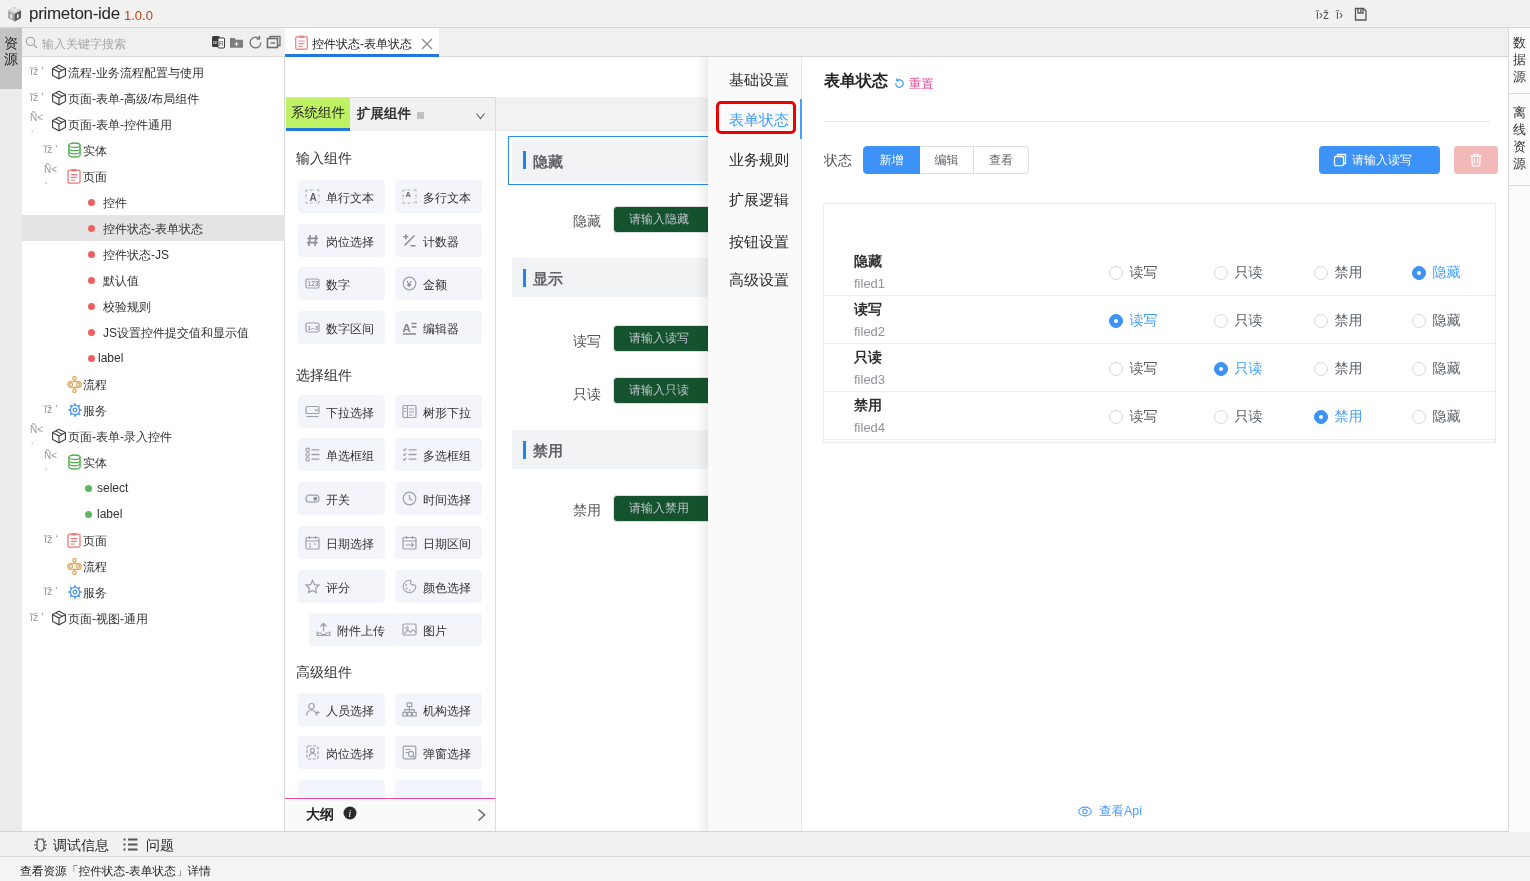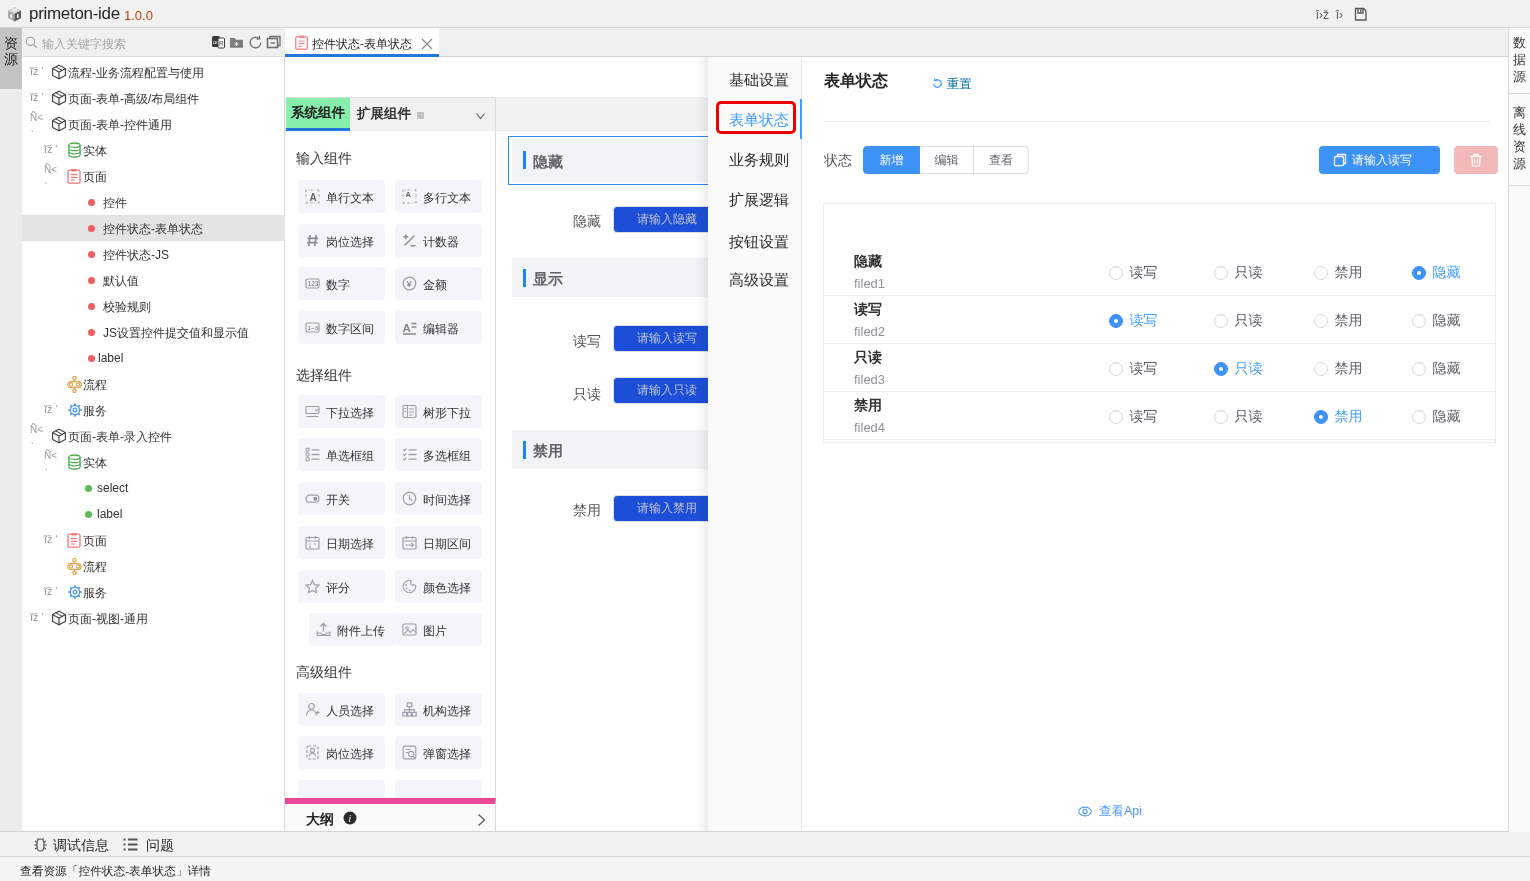--- a/index.html
+++ b/index.html
@@ -38,49 +38,49 @@
 
 
 #editorbg { left:285px; top:57px; width:1223px; height:774px; background:#fff; }
 #tabbar { left:285px; top:28px; width:1223px; height:29px; background:#f0f0f0; border-bottom:1px solid #d5d5d5; }
 #tab1 { position:absolute; left:0px; top:0px; width:154px; height:29px; background:#fff; border-bottom:3px solid #2277dd; }
 #tabtitle { position:absolute; left:27px; top:8px; font-size:12px; color:#262626; }
 
 
 #palette { left:285px; top:97px; width:211px; height:701px; background:#fff; border-right:1px solid #dcdcdc; overflow:hidden; }
 #palheader { position:absolute; left:0; top:0; width:210px; height:34px; background:#f1f1f1; border-top:1px solid #dedede; }
-#ptab1 { position:absolute; left:1px; top:0; width:64px; height:33px; background:#86efac; border-bottom:3px solid #2277dd; box-sizing:border-box; font-weight:bold; font-size:13.5px; text-align:center; line-height:30px; color:#222; }
+#ptab1 { position:absolute; left:1px; top:0; width:64px; height:33px; background:#bef264; border-bottom:3px solid #2277dd; box-sizing:border-box; font-weight:normal; font-size:13.5px; text-align:center; line-height:30px; color:#222; }
 #ptab2 { position:absolute; left:68px; top:0; width:62px; height:33px; font-size:13.5px; font-weight:bold; text-align:center; line-height:31px; color:#333; }
 .ptitle { position:absolute; left:11px; font-size:14px; color:#333; }
 .pbtn { position:absolute; width:87px; height:33px; background:#f4f5fa; border-radius:4px; font-size:12px; color:#333; }
 .pbtn svg { position:absolute; left:7px; top:9px; }
 .pbtn span { position:absolute; left:28px; top:10px; }
-#outlinebar { left:285px; top:798px; width:211px; height:33px; background:#fafafa; border-top:6px solid #ec4899; border-right:1px solid #dcdcdc; }
+#outlinebar { left:285px; top:798px; width:211px; height:33px; background:#fafafa; border-top:1px solid #ec4899; border-right:1px solid #dcdcdc; }
 
 
 #grayband { left:496px; top:97px; width:212px; height:34px; background:#f2f2f2; }
 .sechdr { position:absolute; background:#f2f3f5; }
 .secbar { position:absolute; width:3px; height:18px; background:#1c86f2; }
 .sectxt { position:absolute; font-size:15px; font-weight:bold; color:#5f6267; }
 .flabel { position:absolute; font-size:14px; color:#555; }
-.finput { position:absolute; height:27px; background:#1d4ed8; border:1px solid #dcdfe6; border-radius:4px; font-size:12px; color:#bfc3cc; line-height:25px; padding-left:23px; }
+.finput { position:absolute; height:27px; background:#14532d; border:1px solid #dcdfe6; border-radius:4px; font-size:12px; color:#bfc3cc; line-height:25px; padding-left:15px; }
 
 
 #drawershadow { left:696px; top:57px; width:12px; height:774px; z-index:9; background:linear-gradient(to right, rgba(0,0,0,0), rgba(0,0,0,0.07)); }
 #drawer { left:708px; top:57px; width:800px; height:774px; background:#fff; z-index:10; }
 #dmenu { position:absolute; left:0; top:0; width:94px; height:774px; background:#fafafa; border-right:1px solid #e8e8e8; }
 .dmitem { position:absolute; left:21px; font-size:15px; color:#2b2b2b; white-space:nowrap; }
 .dmitem.act { color:#409eff; }
 #dmind { position:absolute; left:92px; top:42px; width:2px; height:40px; background:#409eff; }
 #redbox { position:absolute; left:716px; top:101px; width:80px; height:33px; box-sizing:border-box; border:3px solid #ec0000; border-radius:5px; z-index:30; }
 
 
 #dtitle,#dreset,#dhr,#statelbl,.segbtn,#clonebtn,#delbtn,#ftable,#apilink { z-index:11; }
 #dtitle { left:824px; top:71px; font-size:16px; font-weight:bold; color:#262626; }
-#dreset { left:932px; top:76px; color:#0369a1; font-size:13px; }
+#dreset { left:894px; top:76px; color:#ec4899; font-size:13px; }
 #dhr { left:824px; top:121px; width:666px; height:1px; background:#ebebeb; }
 #statelbl { left:824px; top:152px; font-size:14px; color:#555; }
 .segbtn { position:absolute; top:146px; height:28px; border:1px solid #dcdfe6; background:#fff; font-size:12px; color:#5a5e66; text-align:center; line-height:26px; }
 #seg1 { left:863px; width:57px; border-radius:4px 0 0 4px; background:#3d92f7; border-color:#3d92f7; color:#fff; }
 #seg2 { left:920px; width:54px; border-left:none; }
 #seg3 { left:974px; width:55px; border-left:none; border-radius:0 4px 4px 0; }
 #clonebtn { left:1319px; top:146px; width:121px; height:28px; background:#3d92f7; border-radius:4px; color:#fff; font-size:12px; line-height:28px; }
 #delbtn { left:1454px; top:146px; width:44px; height:28px; background:#f3b8b8; border-radius:4px; }
 
 

